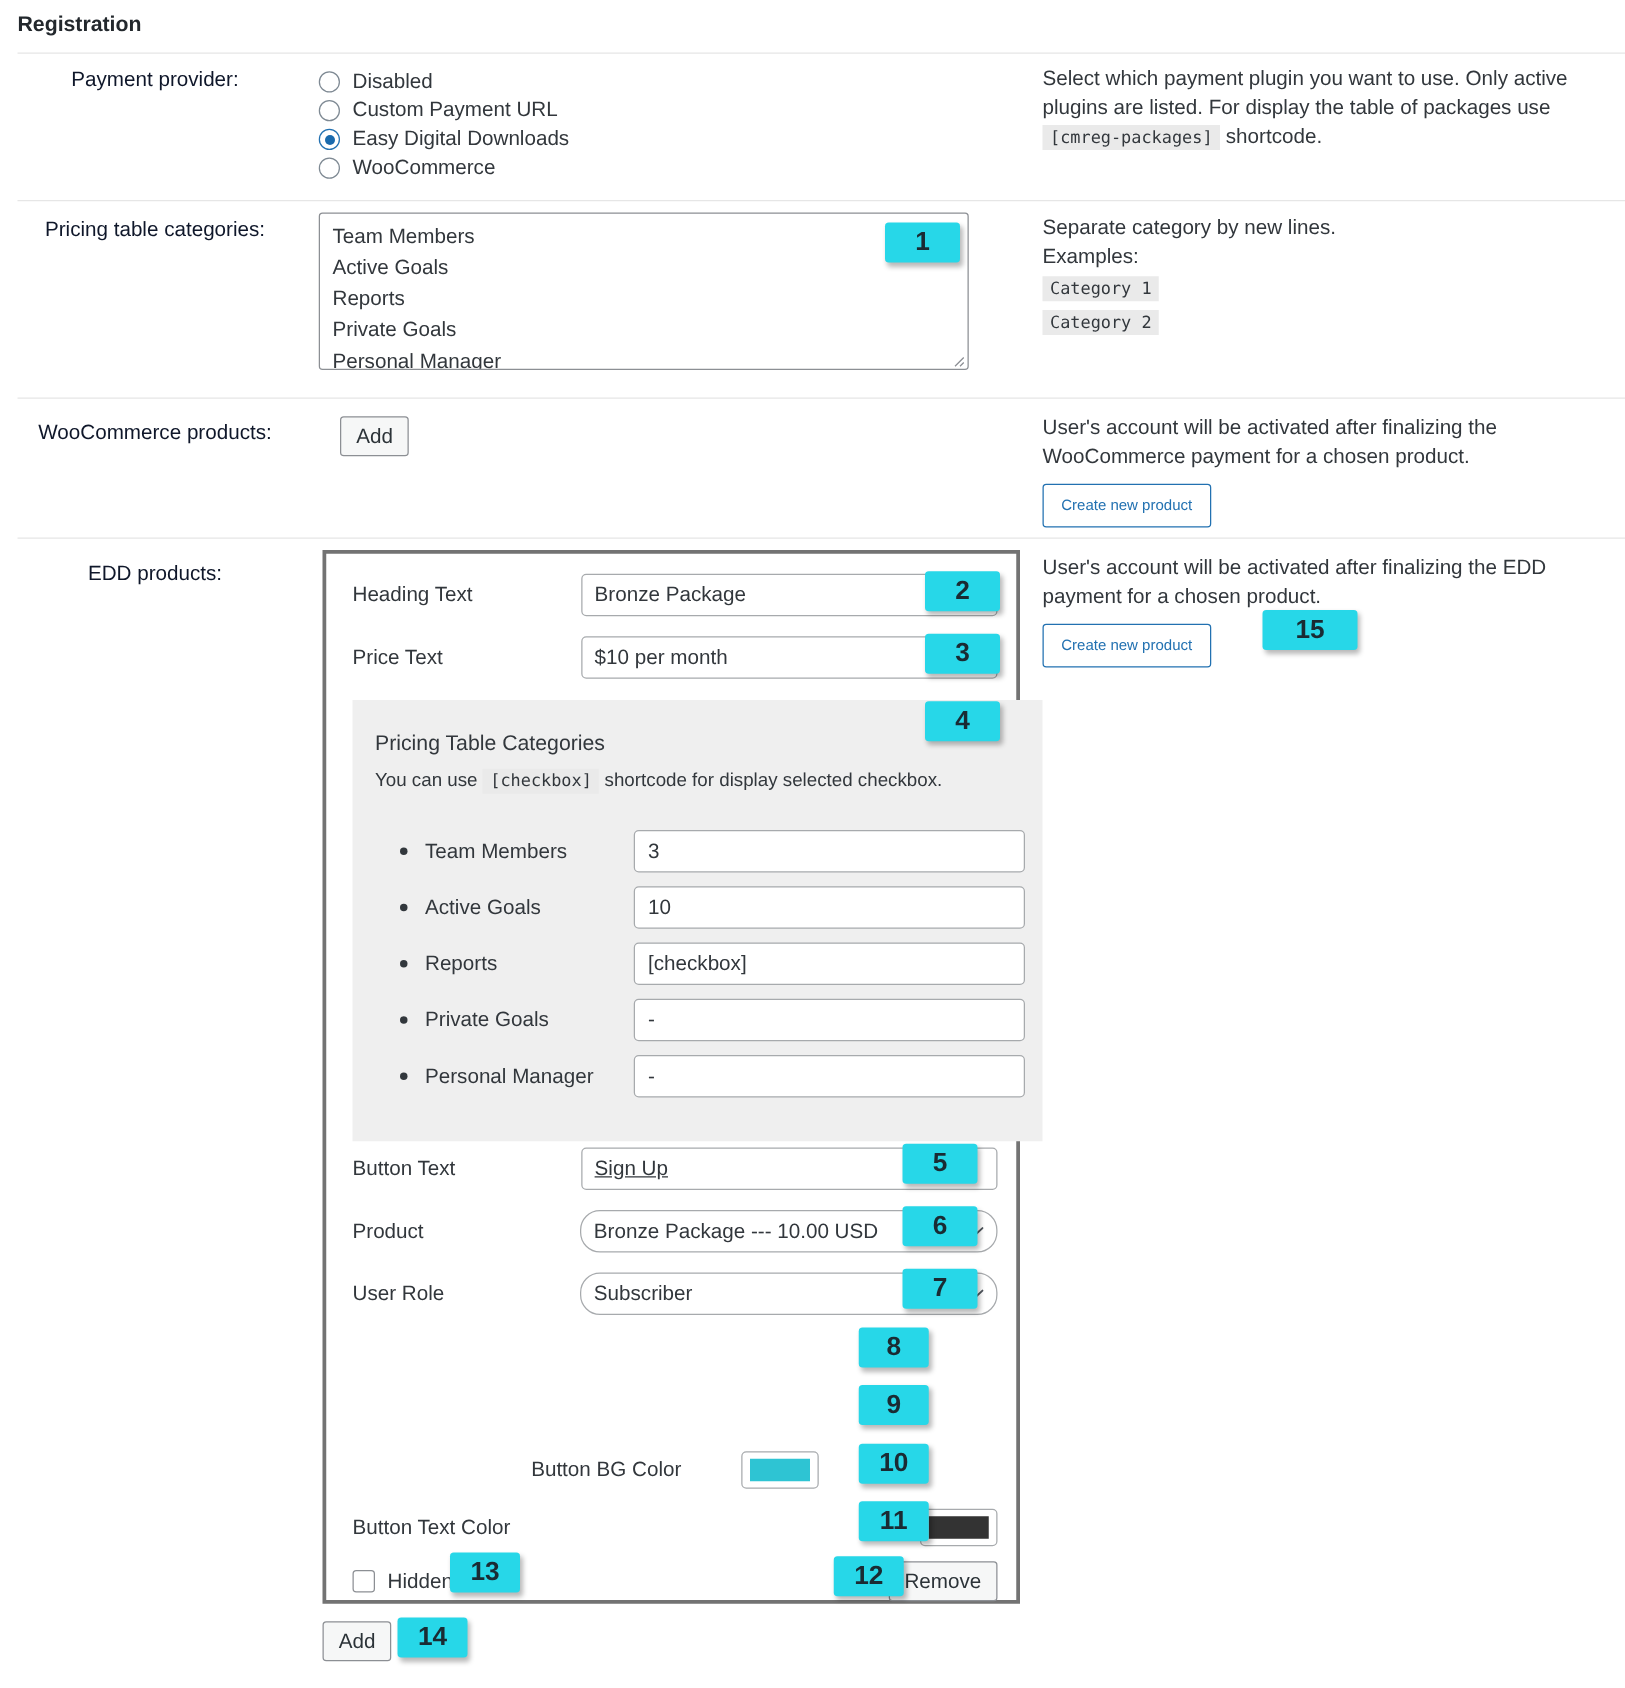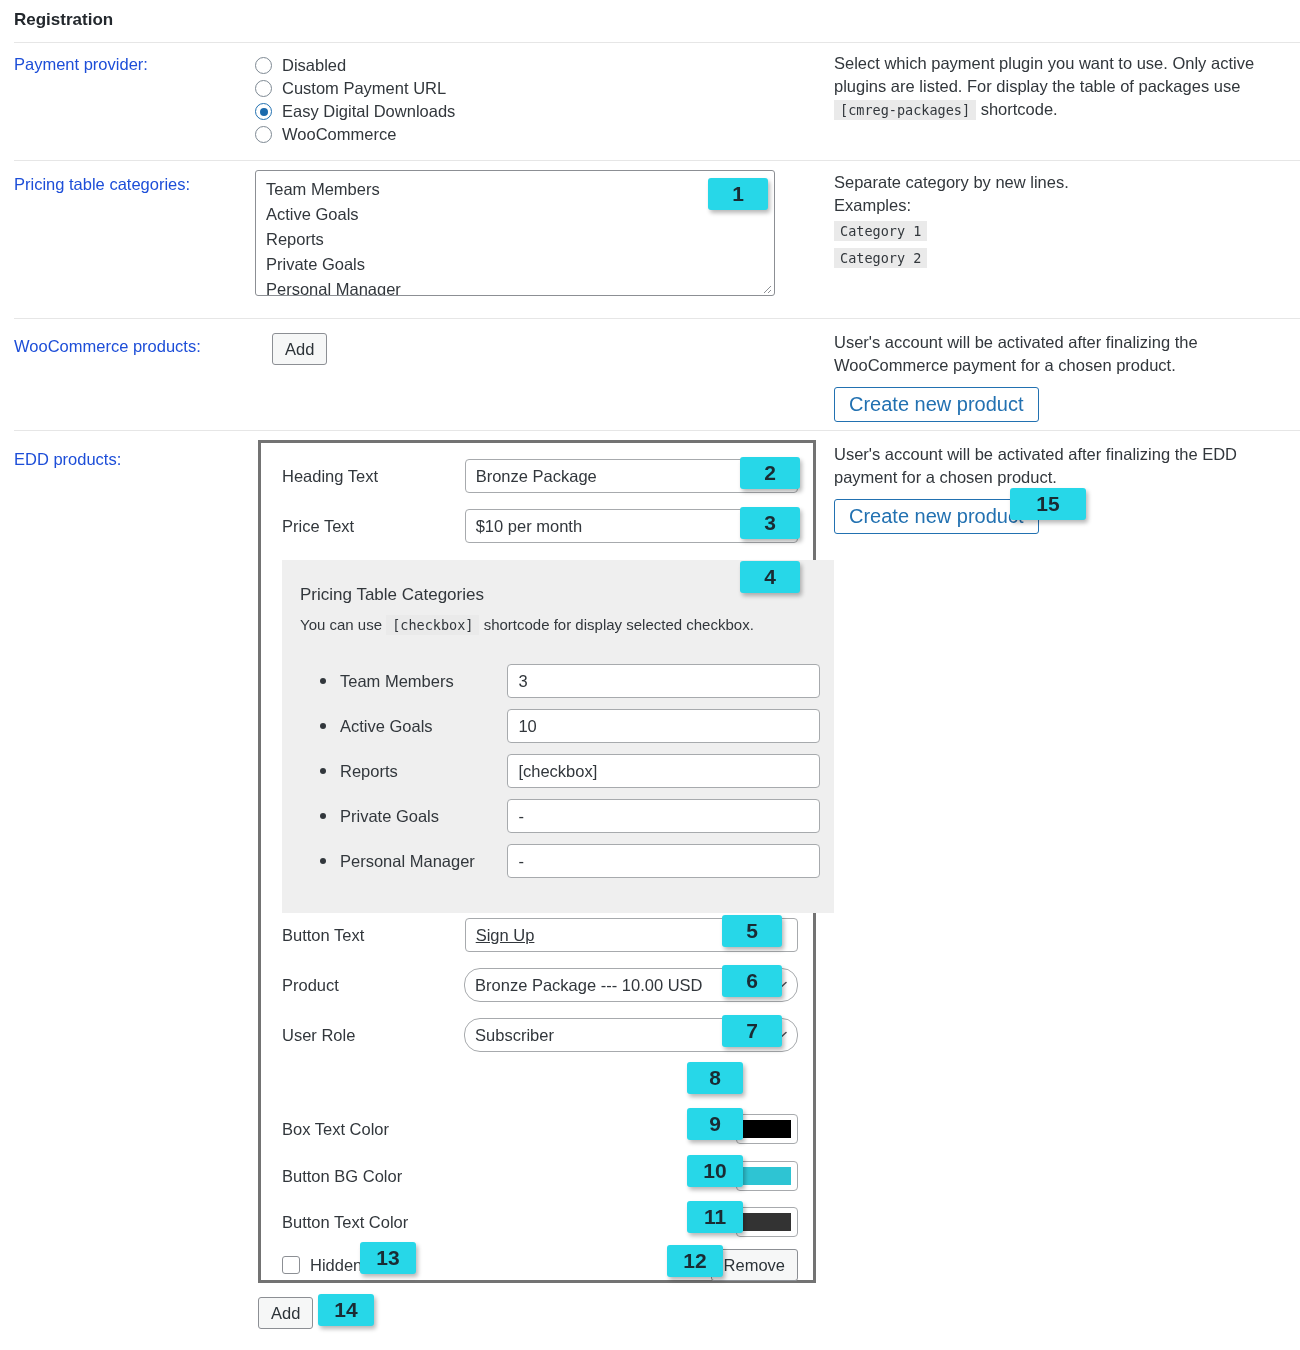--- a/index.html
+++ b/index.html
@@ -25,22 +25,22 @@
   
   .row {
     position: absolute;
     left: 14px;
     width: 1286px;
     border-top: 1px solid #e6e6e6;
   }
   .row-label {
     position: absolute;
     font-size: 16.5px;
-    color: #1d4ed8;
-    text-align: left;
+    color: #0f172a;
+    text-align: center;
   }
   .row-field { position: absolute; }
   .row-desc {
     position: absolute;
     font-size: 16.5px;
     line-height: 23px;
     color: #32373c;
     width: 450px;
   }
 
@@ -115,21 +115,21 @@
     color: #2c3338;
     cursor: pointer;
     line-height: 22px;
   }
   .btn-link {
     display: inline-block;
     border: 1px solid #2271b1;
     background: #fff;
     border-radius: 3px;
     padding: 6px 14px;
-    font-size: 20px;
+    font-size: 12px;
     color: #2271b1;
     cursor: pointer;
     line-height: 21px;
   }
 
   
   .panel {
     position: absolute;
     border: 3px solid #737373;
     background: #fff;
@@ -385,28 +385,22 @@
           <span>Subscriber</span>
           <span class="chev">
             <svg width="16" height="10" viewBox="0 0 16 10">
                 <path d="M1 1.5 L8 8 L15 1.5" stroke="#50575e" stroke-width="1.6" fill="none" stroke-linecap="round"></path>
               </svg>
           </span>
         </span>
       </div>
 
 
-      <div class="prow" style="left:21px; top:671px; width:516px; justify-content:space-between;">
-        <span class="plabel">Box Text Color</span>
-        <span class="swatch-wrap">
-          <span class="swatch" style="background:#000000;"></span>
-        </span>
-      </div>
-
-      <div class="prow" style="left:21px; top:718px; width:516px; justify-content:space-between;gap:48px;">
+
+      <div class="prow" style="left:21px; top:718px; width:516px; justify-content:center;gap:48px;">
         <span class="plabel">Button BG Color</span>
         <span class="swatch-wrap">
           <span class="swatch" style="background:#2ec4d3;"></span>
         </span>
       </div>
 
       <div class="prow" style="left:21px; top:764px; width:516px; justify-content:space-between;">
         <span class="plabel">Button Text Color</span>
         <span class="swatch-wrap">
           <span class="swatch" style="background:#333333;"></span>

